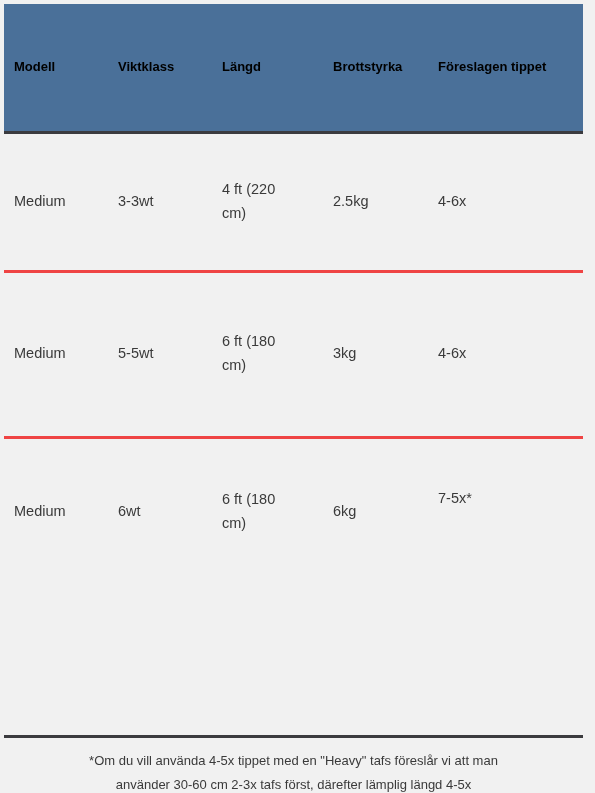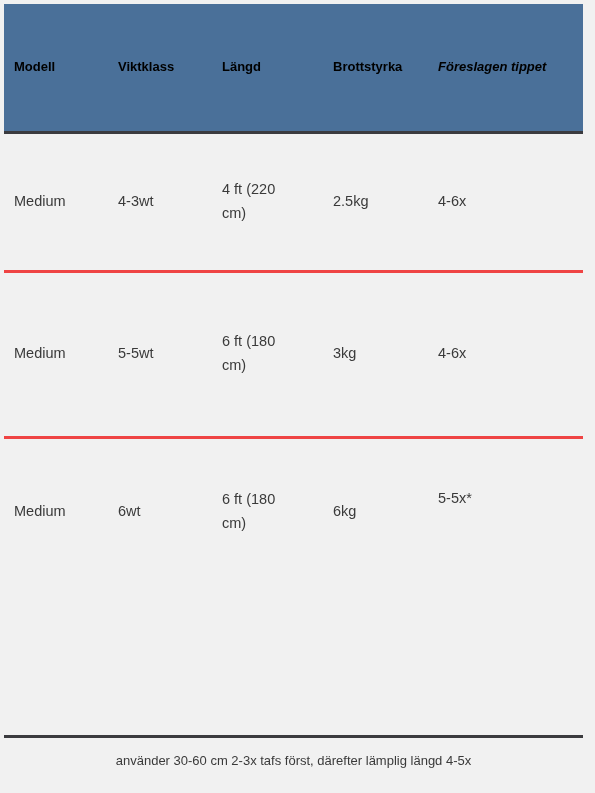--- a/index.html
+++ b/index.html
@@ -53,21 +53,20 @@
     font-weight: 700;
     text-align: left;
     vertical-align: middle;
     line-height: 1.55;
     border: 0;
     box-sizing: border-box;
   }
   thead th.th-wrap {
     vertical-align: middle;
     padding-right: 28px;
-    font-style: italic;
   }
   thead tr {
     border-bottom: 3px solid #3b3b3f;
   }
 
   
   tbody td {
     font-size: 14.5px;
     color: #3a3a3a;
     font-weight: 400;
@@ -135,43 +134,44 @@
         <th>Längd</th>
         <th>Brottstyrka</th>
         <th class="th-wrap">Föreslagen tippet</th>
       </tr>
     </thead>
 
     <tbody>
 
       <tr class="row-first">
         <td class="cell-mid">Medium</td>
-        <td class="cell-mid">4-3wt</td>
+        <td class="cell-mid">3-3wt</td>
         <td class="cell-wrapped">4 ft (220 cm)</td>
         <td class="cell-mid">2.5kg</td>
         <td class="cell-mid">4-6x</td>
       </tr>
 
       <tr>
         <td class="cell-mid">Medium</td>
         <td class="cell-mid">5-5wt</td>
         <td class="cell-wrapped">6 ft (180 cm)</td>
         <td class="cell-mid">3kg</td>
         <td class="cell-mid">4-6x</td>
       </tr>
 
 
       <tr class="row-last">
         <td class="cell-mid">Medium</td>
         <td class="cell-mid">6wt</td>
         <td class="cell-wrapped">6 ft (180 cm)</td>
         <td class="cell-mid">6kg</td>
-        <td class="cell-tippet-raised">5-5x*</td>
+        <td class="cell-tippet-raised">7-5x*</td>
       </tr>
 
     </tbody>
   </table>
 
   <div class="footnote">
+    <span class="footnote-line">*Om du vill använda 4-5x tippet med en "Heavy" tafs föreslår vi att man</span>
     <span class="footnote-line">använder 30-60 cm 2-3x tafs först, därefter lämplig längd 4-5x</span>
   </div>
 
 </div>
 
 </body></html>

